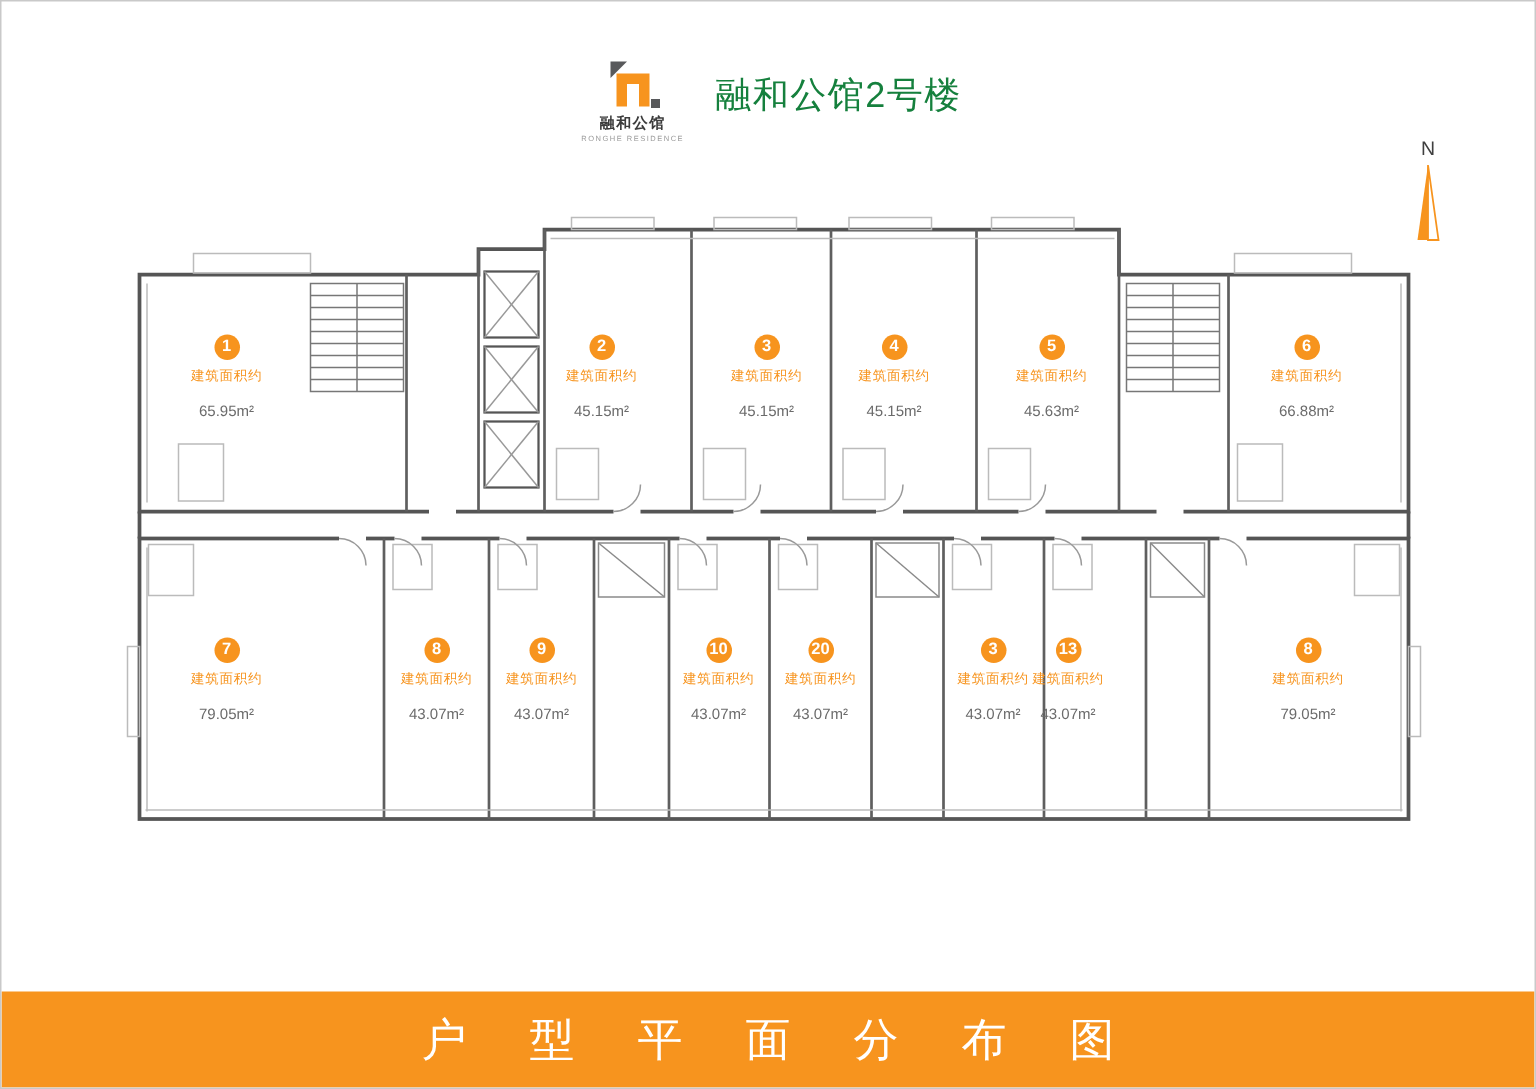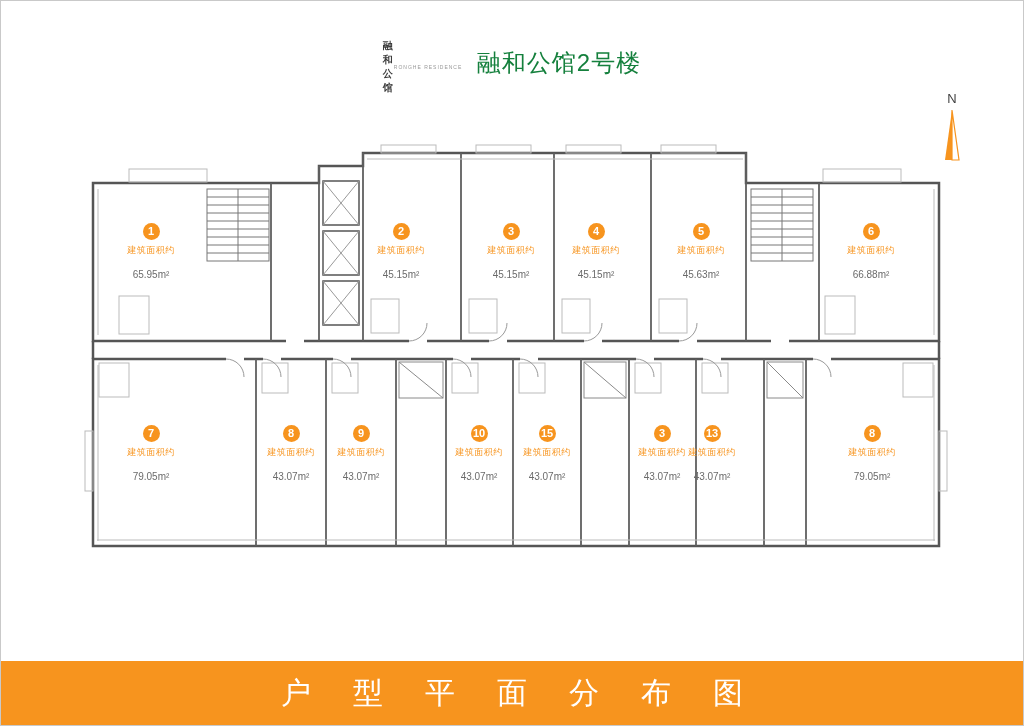--- a/index.html
+++ b/index.html
@@ -2,21 +2,21 @@
 <html><head>
 <meta charset="utf-8">
 <style>
   html,body{margin:0;padding:0;background:#ffffff;}
   #page{position:relative;width:1024px;height:726px;background:#fff;border:1px solid #c9c9c9;
         box-sizing:border-box;font-family:"Liberation Sans",sans-serif;overflow:hidden;}
 
   
   .header{position:absolute;left:0;top:36px;width:100%;display:flex;justify-content:center;
           align-items:flex-start;gap:16px;}
-  .logo{display:flex;flex-direction:row;align-items:center;width:78px;}
+  .logo{display:flex;flex-direction:column;align-items:center;width:78px;}
   .logo-name{font-size:10px;color:#3c3c3c;font-weight:bold;letter-spacing:1px;margin-top:2px;}
   .logo-sub{font-size:5px;color:#999;letter-spacing:1px;margin-top:1px;white-space:nowrap;}
   .title{font-size:24px;font-weight:normal;color:#15803d;margin-top:10px;letter-spacing:1px;}
 
   
   .compass{position:absolute;right:54px;top:90px;width:34px;text-align:center;}
   .compass-n{font-size:13px;color:#3f3f3f;margin-bottom:2px;}
 
   
   .unit{position:absolute;width:80px;text-align:center;}
@@ -252,21 +252,21 @@
     <div class="badge">9</div>
     <div class="arealabel">建筑面积约</div>
     <div class="areaval">43.07m²</div>
   </div>
   <div class="unit" style="left:438px;top:424px">
     <div class="badge">10</div>
     <div class="arealabel">建筑面积约</div>
     <div class="areaval">43.07m²</div>
   </div>
   <div class="unit" style="left:506px;top:424px">
-    <div class="badge">15</div>
+    <div class="badge">20</div>
     <div class="arealabel">建筑面积约</div>
     <div class="areaval">43.07m²</div>
   </div>
   <div class="unit" style="left:621px;top:424px">
     <div class="badge">3</div>
     <div class="arealabel">建筑面积约</div>
     <div class="areaval">43.07m²</div>
   </div>
   <div class="unit" style="left:671px;top:424px">
     <div class="badge">13</div>

